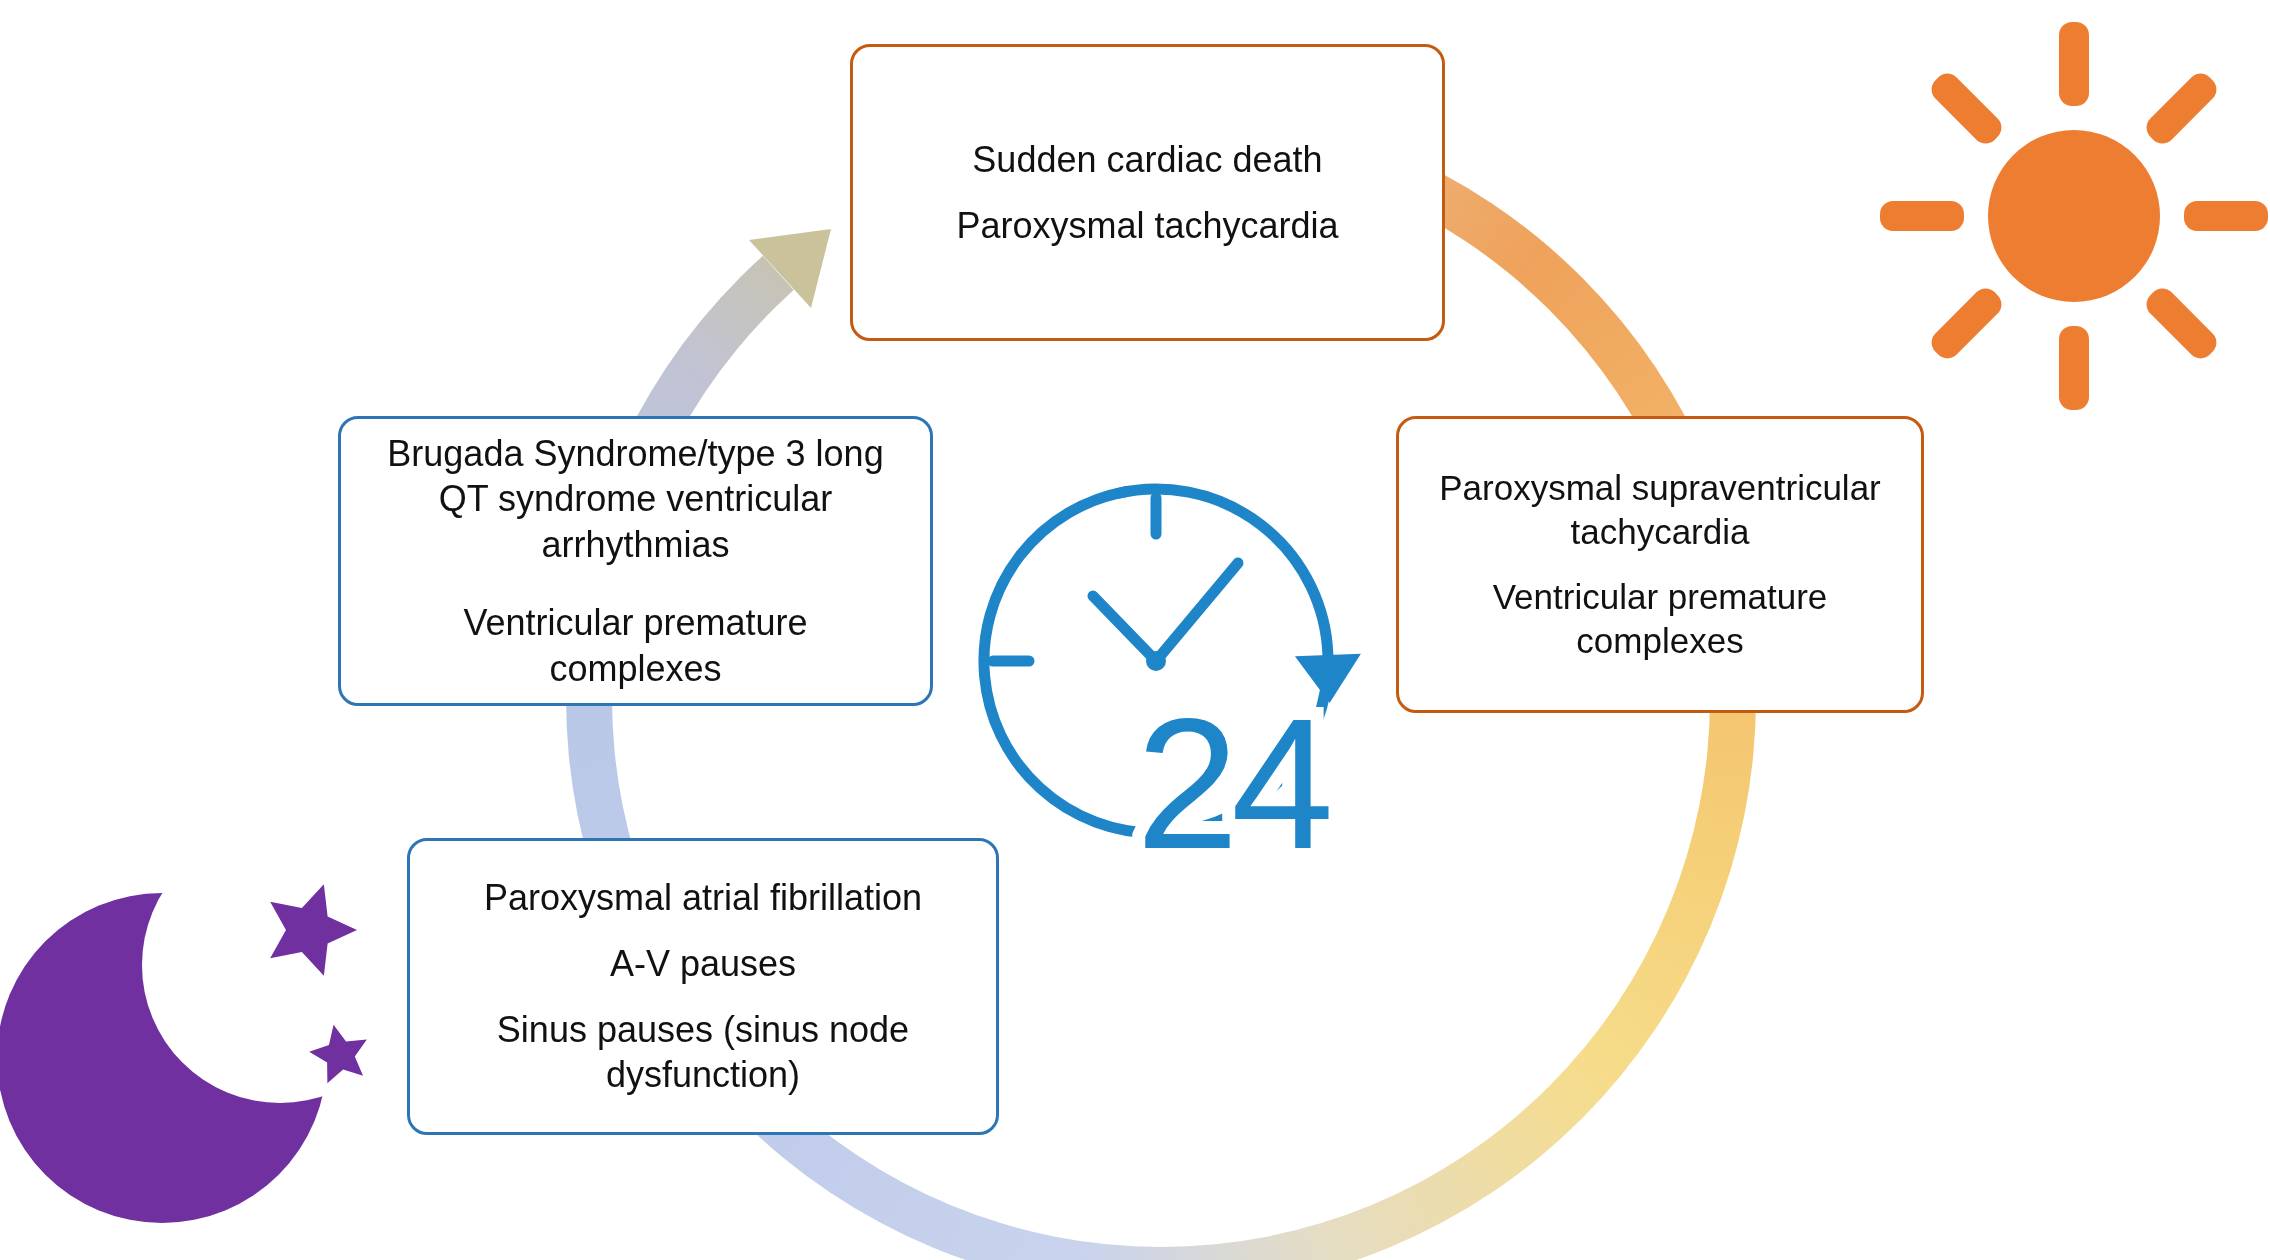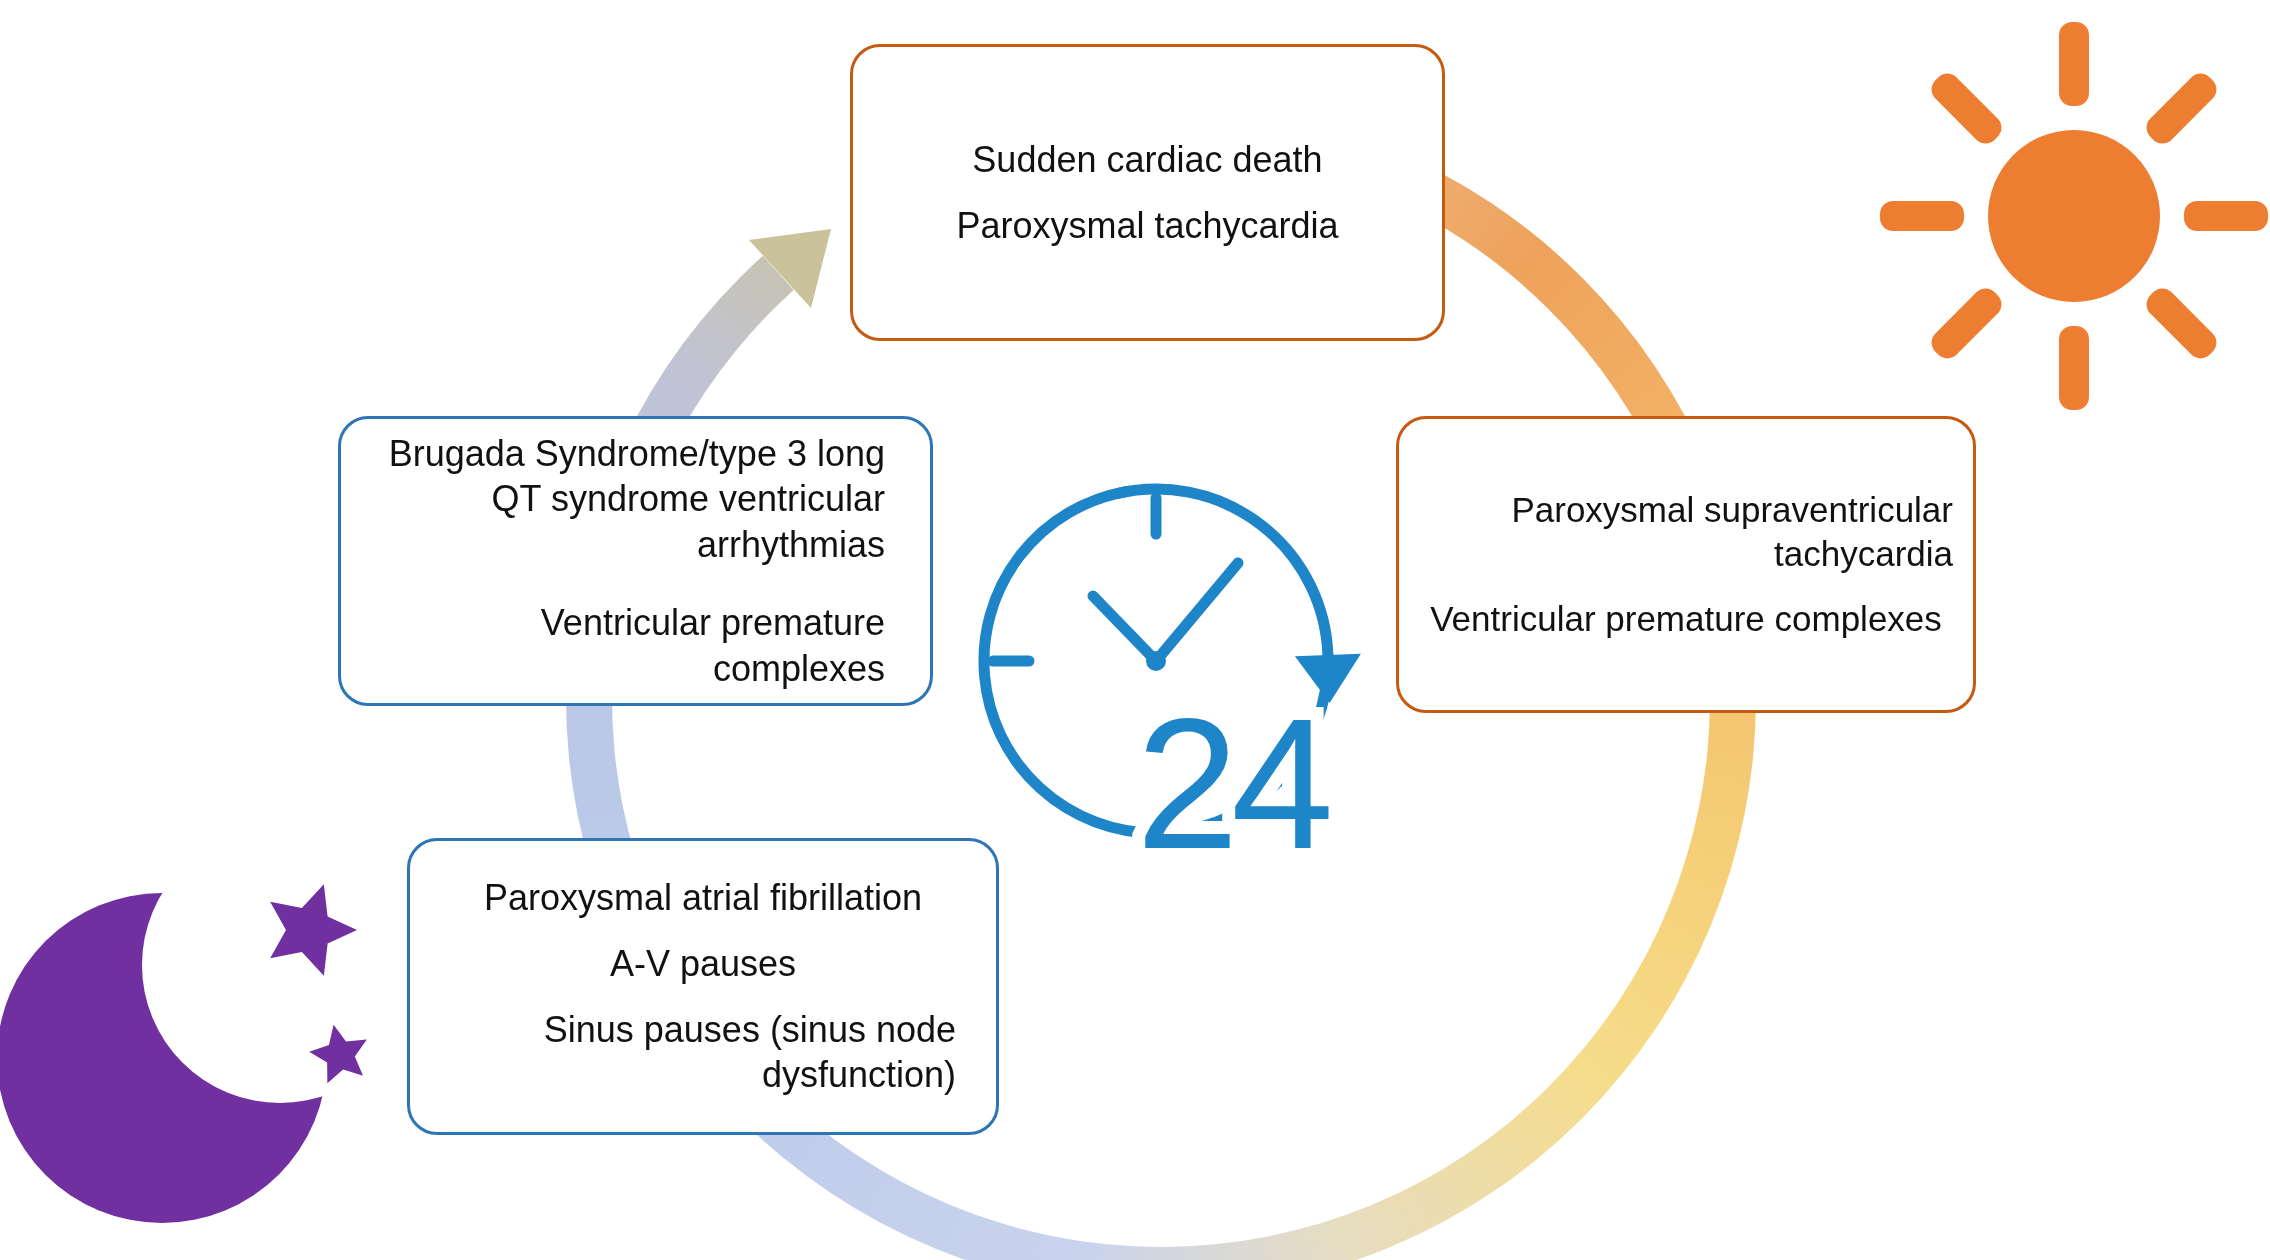--- a/index.html
+++ b/index.html
@@ -18,30 +18,30 @@
       #bac8e7 272deg, #c1c3d4 305deg, #cbc49d 328deg, #d5c49c 345deg, #e9c69c 360deg);
   }
   .ring-hole {
     position:absolute; left:46px; top:46px; width:1098px; height:1098px;
     border-radius:50%; background:#ffffff;
   }
   .overlay { position:absolute; left:0; top:0; z-index:2; }
 
   
   .box {
-    position:absolute; background:#ffffff; border-radius:30px; box-sizing:border-box;
+    position:absolute; background:#ffffff; border-radius:20px; box-sizing:border-box;
     display:flex; flex-direction:column; justify-content:center; align-items:center;
-    text-align:right; gap:20px; z-index:3;
+    text-align:center; gap:20px; z-index:3;
   }
   .box p { margin:0; font-size:36px; line-height:1.27; color:#111111; }
   .box-day   { border:3px solid #c55a11; }
   .box-night { border:3px solid #2e75b6; }
   .box-top    { left:850px;  top:44px;  width:595px; height:297px; padding:0 40px; }
   .box-left   { left:338px;  top:416px; width:595px; height:290px; padding:0 45px;gap:32px; }
-  .box-right  { left:1396px; top:416px; width:580px; height:297px; padding:0 20px; }
+  .box-right  { left:1396px; top:416px; width:528px; height:297px; padding:0 20px; }
   .box-right p { font-size:35px; }
   .box-bottom { left:407px;  top:838px; width:592px; height:297px; padding:16px 40px; }
 
   
   .clock { position:absolute; left:930px;  top:430px; z-index:3; }
   .sun   { position:absolute; left:1874px; top:16px;  z-index:3; }
   .moon  { position:absolute; left:0px;    top:875px; z-index:3; }
 </style>
 </head>
 <body>

